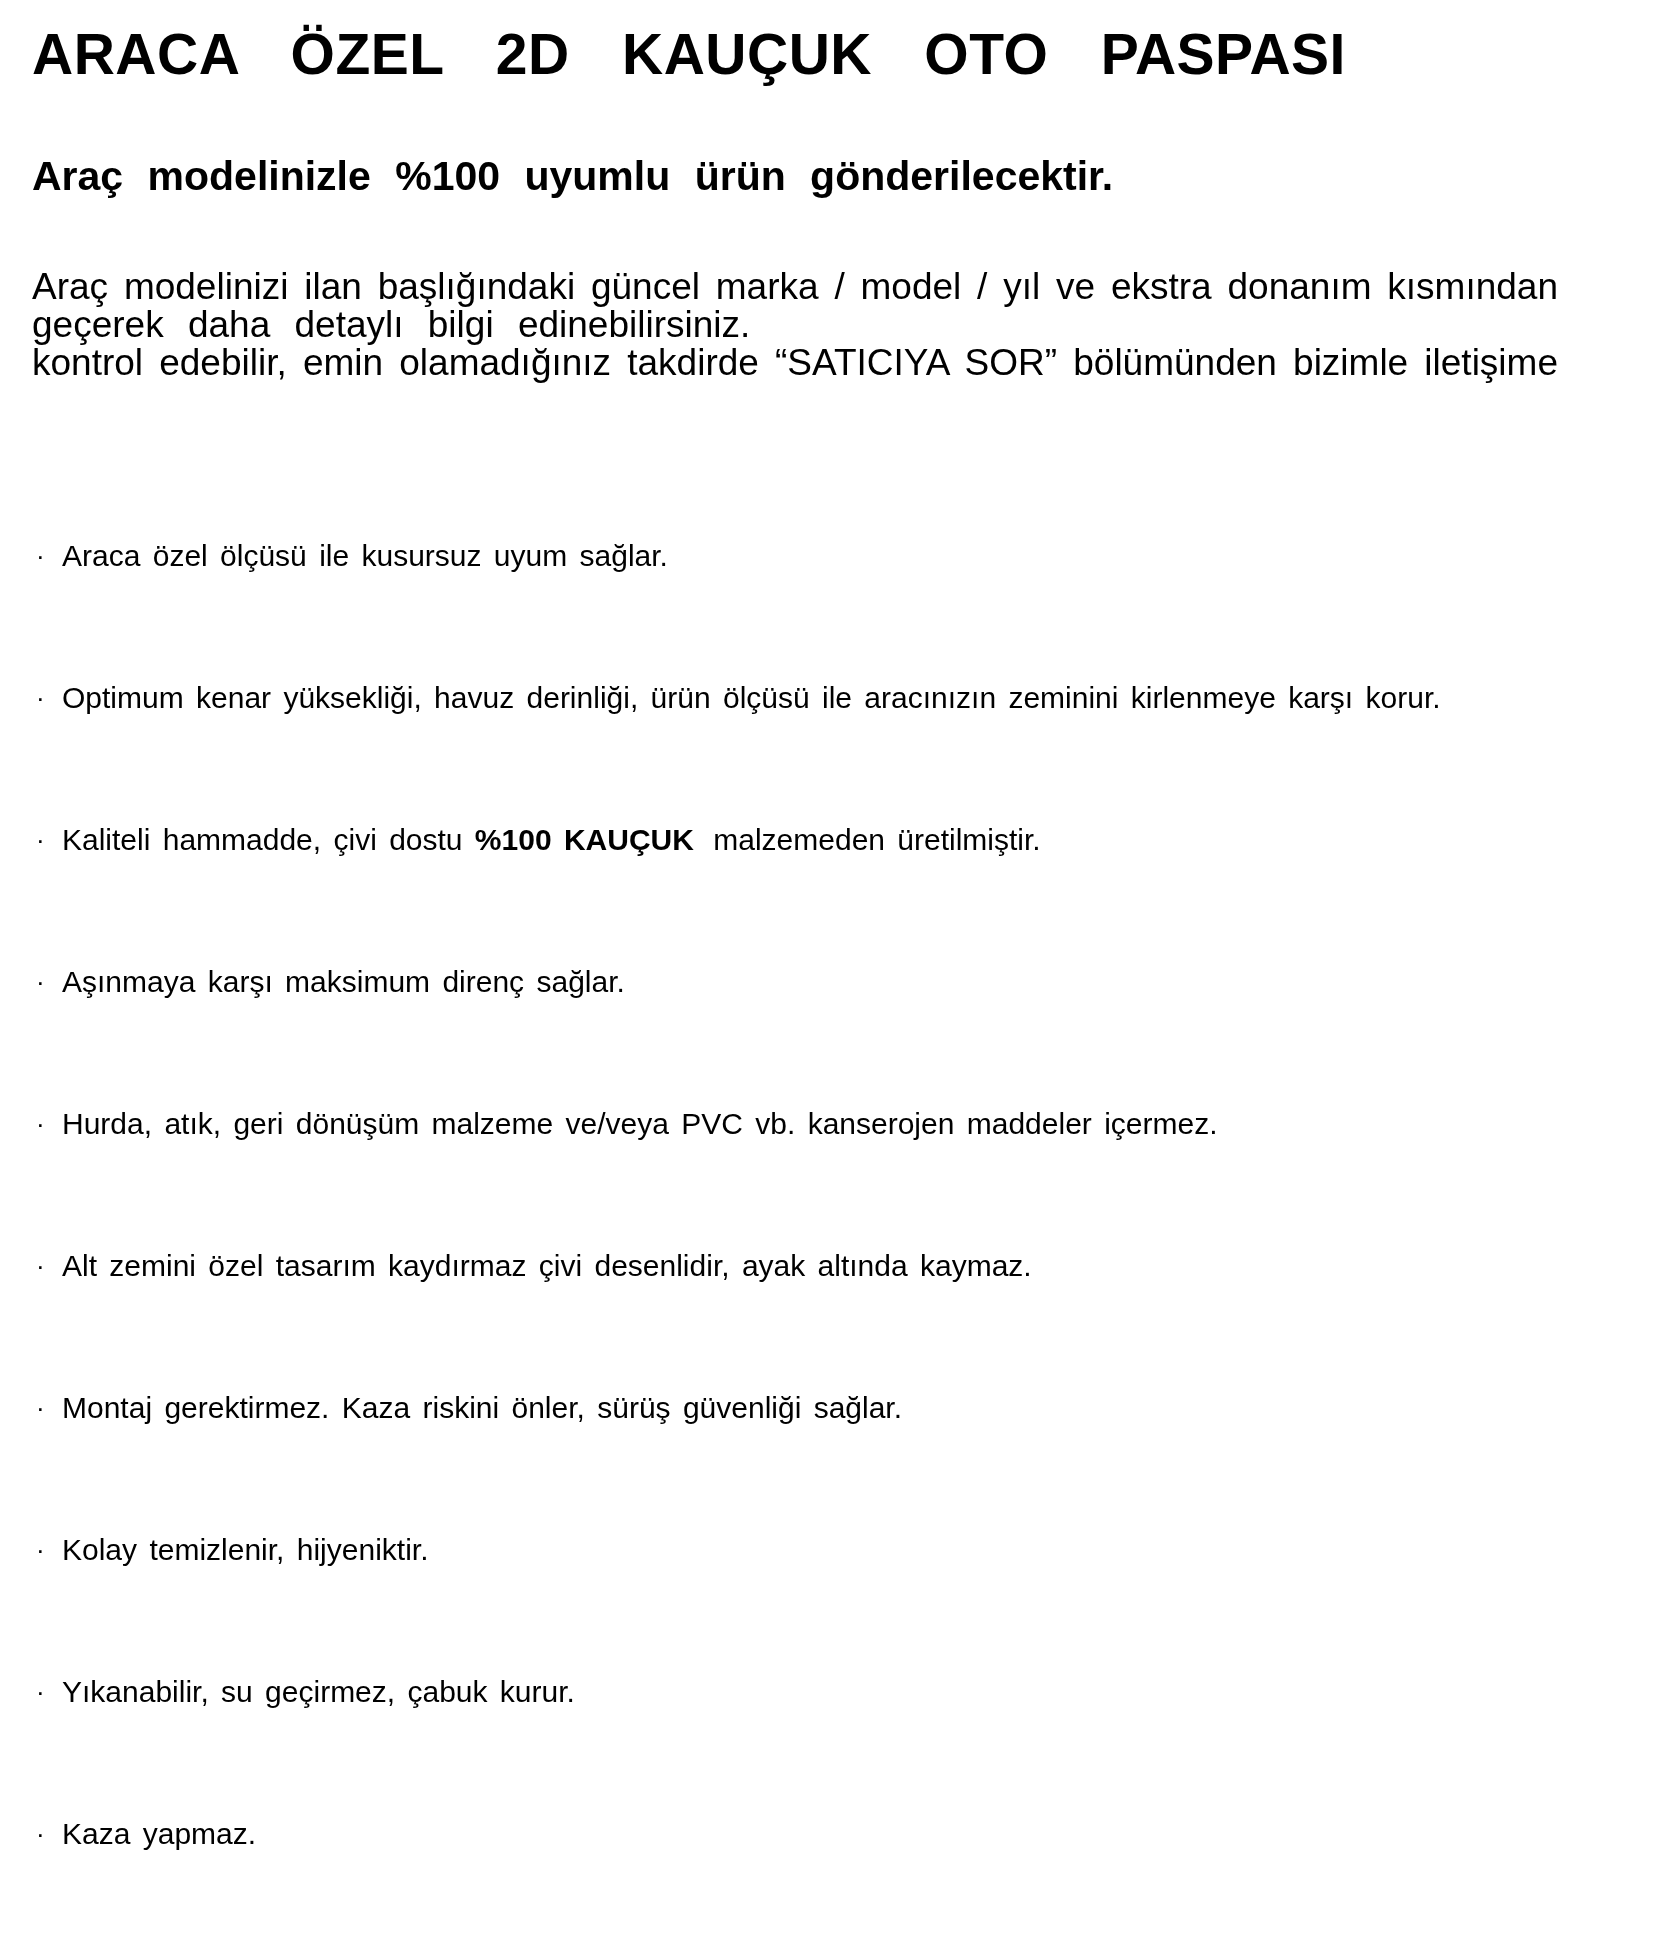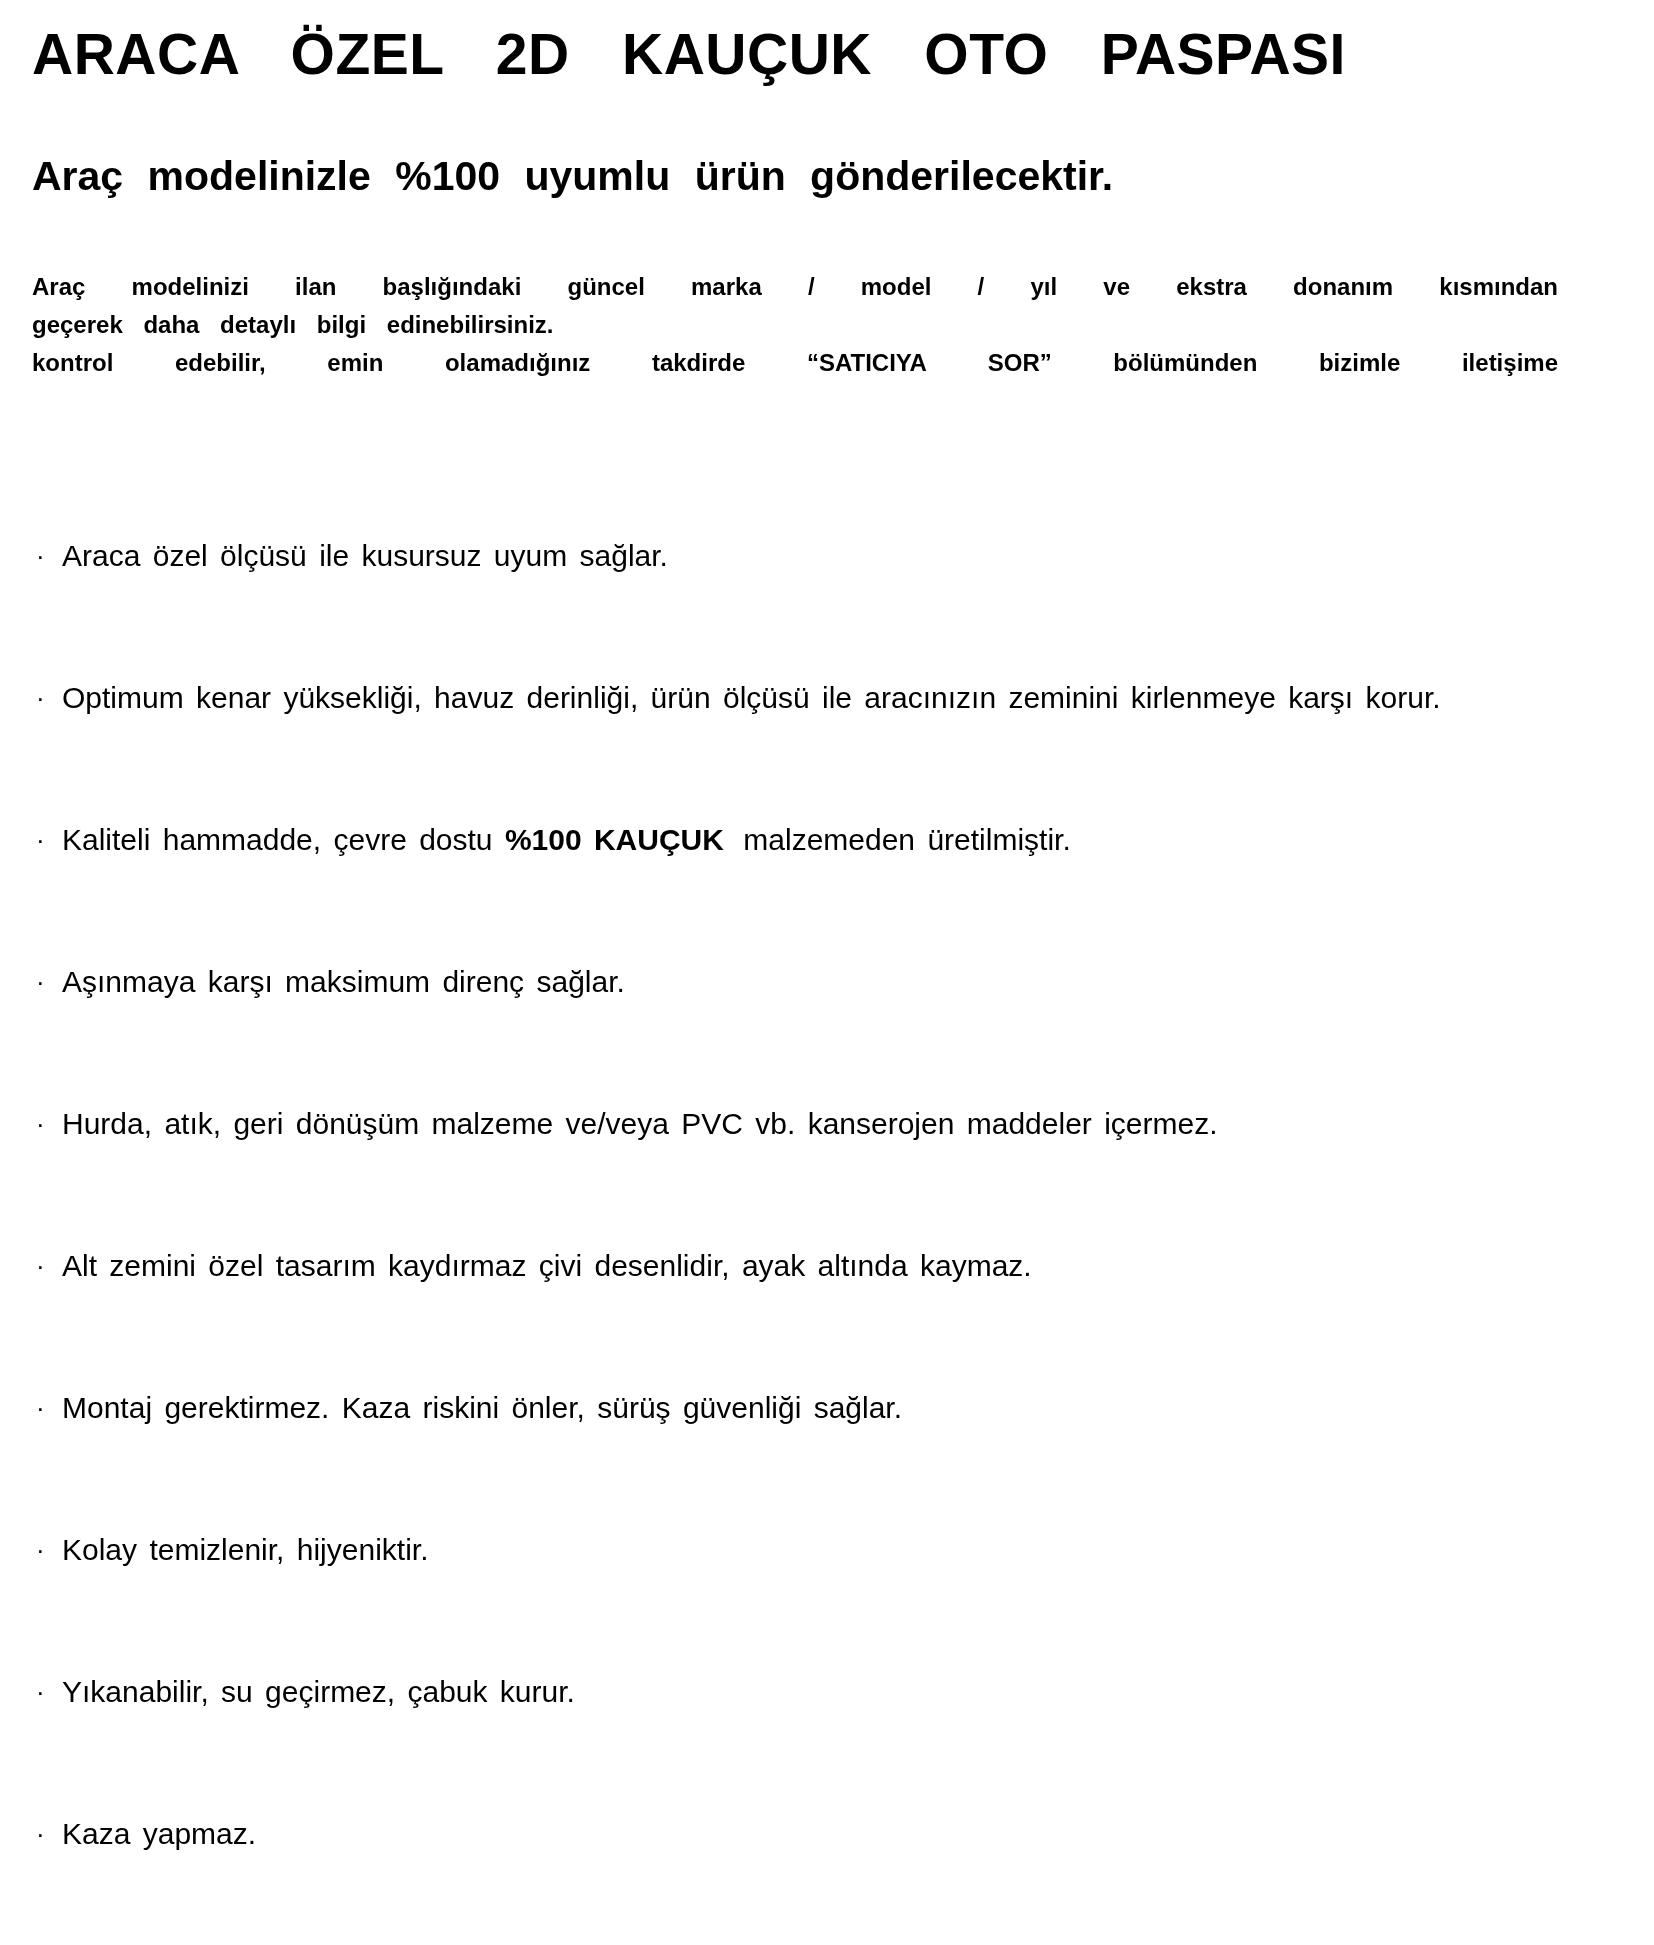--- a/index.html
+++ b/index.html
@@ -33,22 +33,22 @@
     font-weight: bold;
     line-height: 40px;
     word-spacing: 13px;
     white-space: nowrap;
   }
 
   
   .contact-paragraph {
     margin-top: 72px;
     width: 1526px;
-    font-size: 24px;
-    font-weight: bold;
+    font-size: 37px;
+    font-weight: normal;
   }
   .contact-paragraph .jline {
     line-height: 38px;
     white-space: nowrap;
     text-align: justify;
     text-align-last: justify;
   }
   .contact-paragraph .jline.last {
     text-align: left;
     text-align-last: left;
@@ -104,21 +104,21 @@
       <span class="feature-text"><span>Araca özel ölçüsü ile kusursuz uyum sağlar.</span><span class="feature-bold"></span><span></span></span>
     </li>
 
     <li>
       <span class="bullet-marker">·</span>
       <span class="feature-text"><span>Optimum kenar yüksekliği, havuz derinliği, ürün ölçüsü ile aracınızın zeminini kirlenmeye karşı korur.</span><span class="feature-bold"></span><span></span></span>
     </li>
 
     <li>
       <span class="bullet-marker">·</span>
-      <span class="feature-text"><span>Kaliteli hammadde, çevre dostu </span><span class="feature-bold">%100 KAUÇUK</span><span> malzemeden üretilmiştir.</span></span>
+      <span class="feature-text"><span>Kaliteli hammadde, çivi dostu </span><span class="feature-bold">%100 KAUÇUK</span><span> malzemeden üretilmiştir.</span></span>
     </li>
 
     <li>
       <span class="bullet-marker">·</span>
       <span class="feature-text"><span>Aşınmaya karşı maksimum direnç sağlar.</span><span class="feature-bold"></span><span></span></span>
     </li>
 
     <li>
       <span class="bullet-marker">·</span>
       <span class="feature-text"><span>Hurda, atık, geri dönüşüm malzeme ve/veya PVC vb. kanserojen maddeler içermez.</span><span class="feature-bold"></span><span></span></span>

